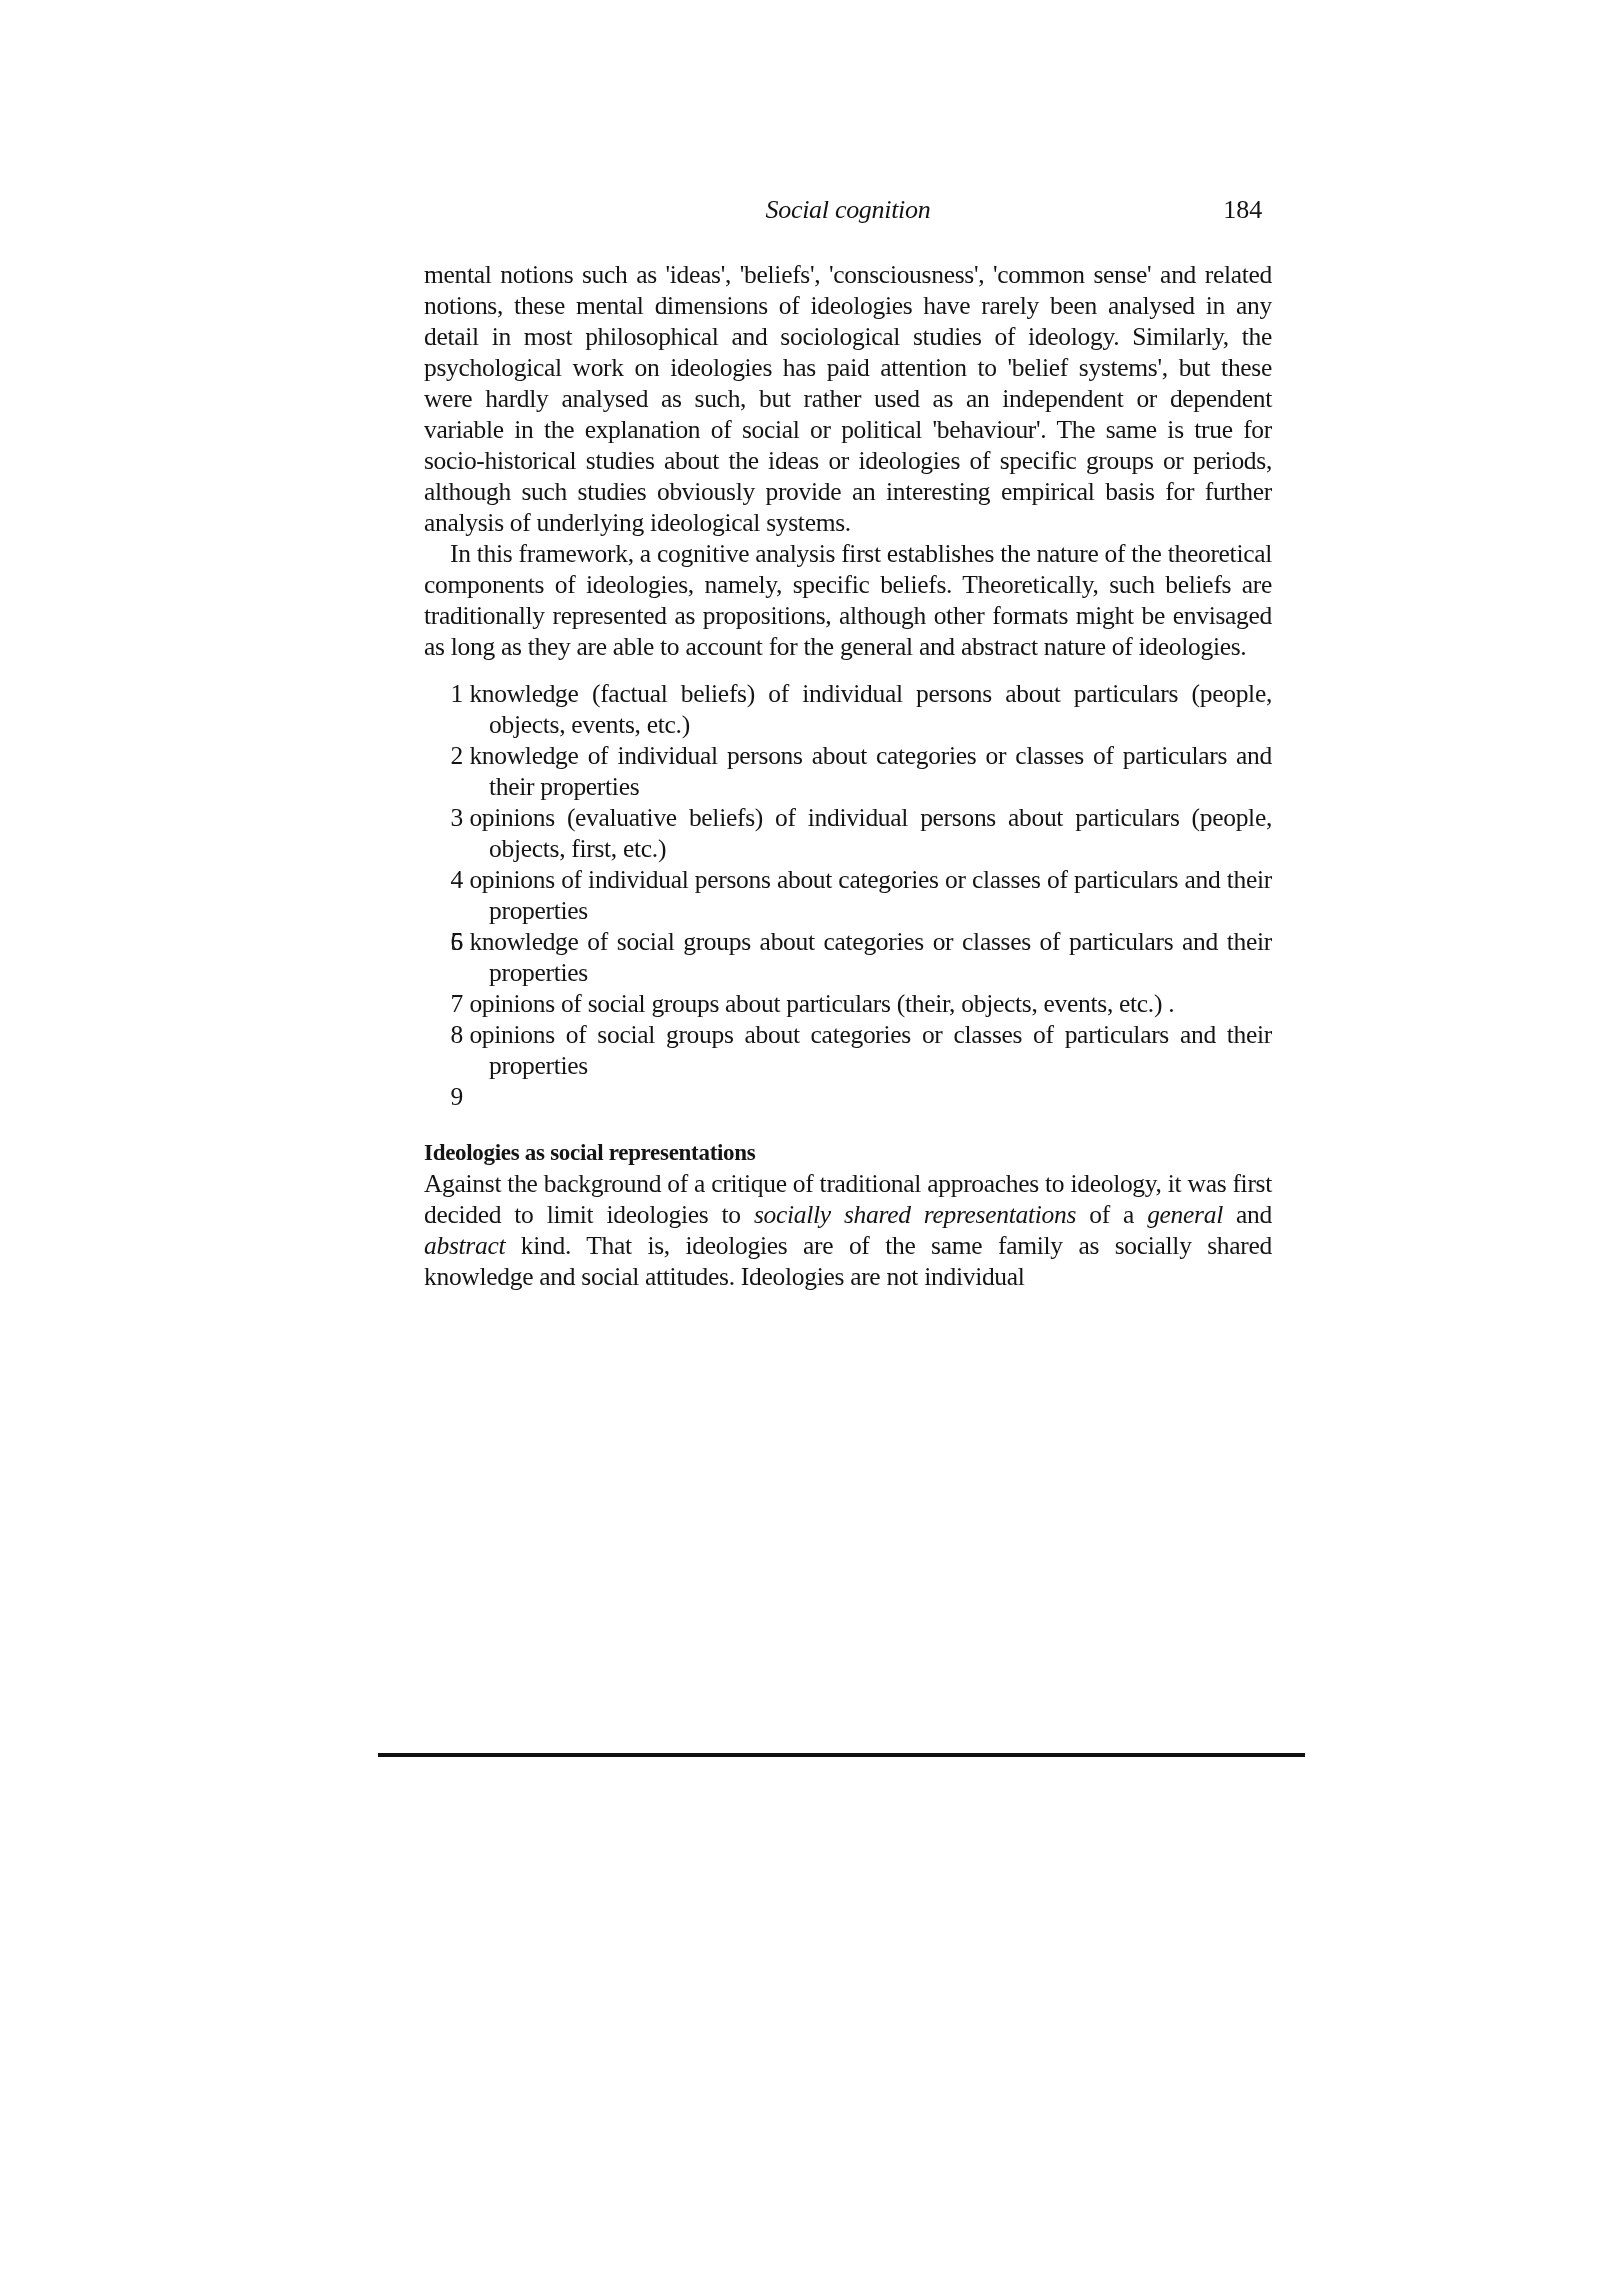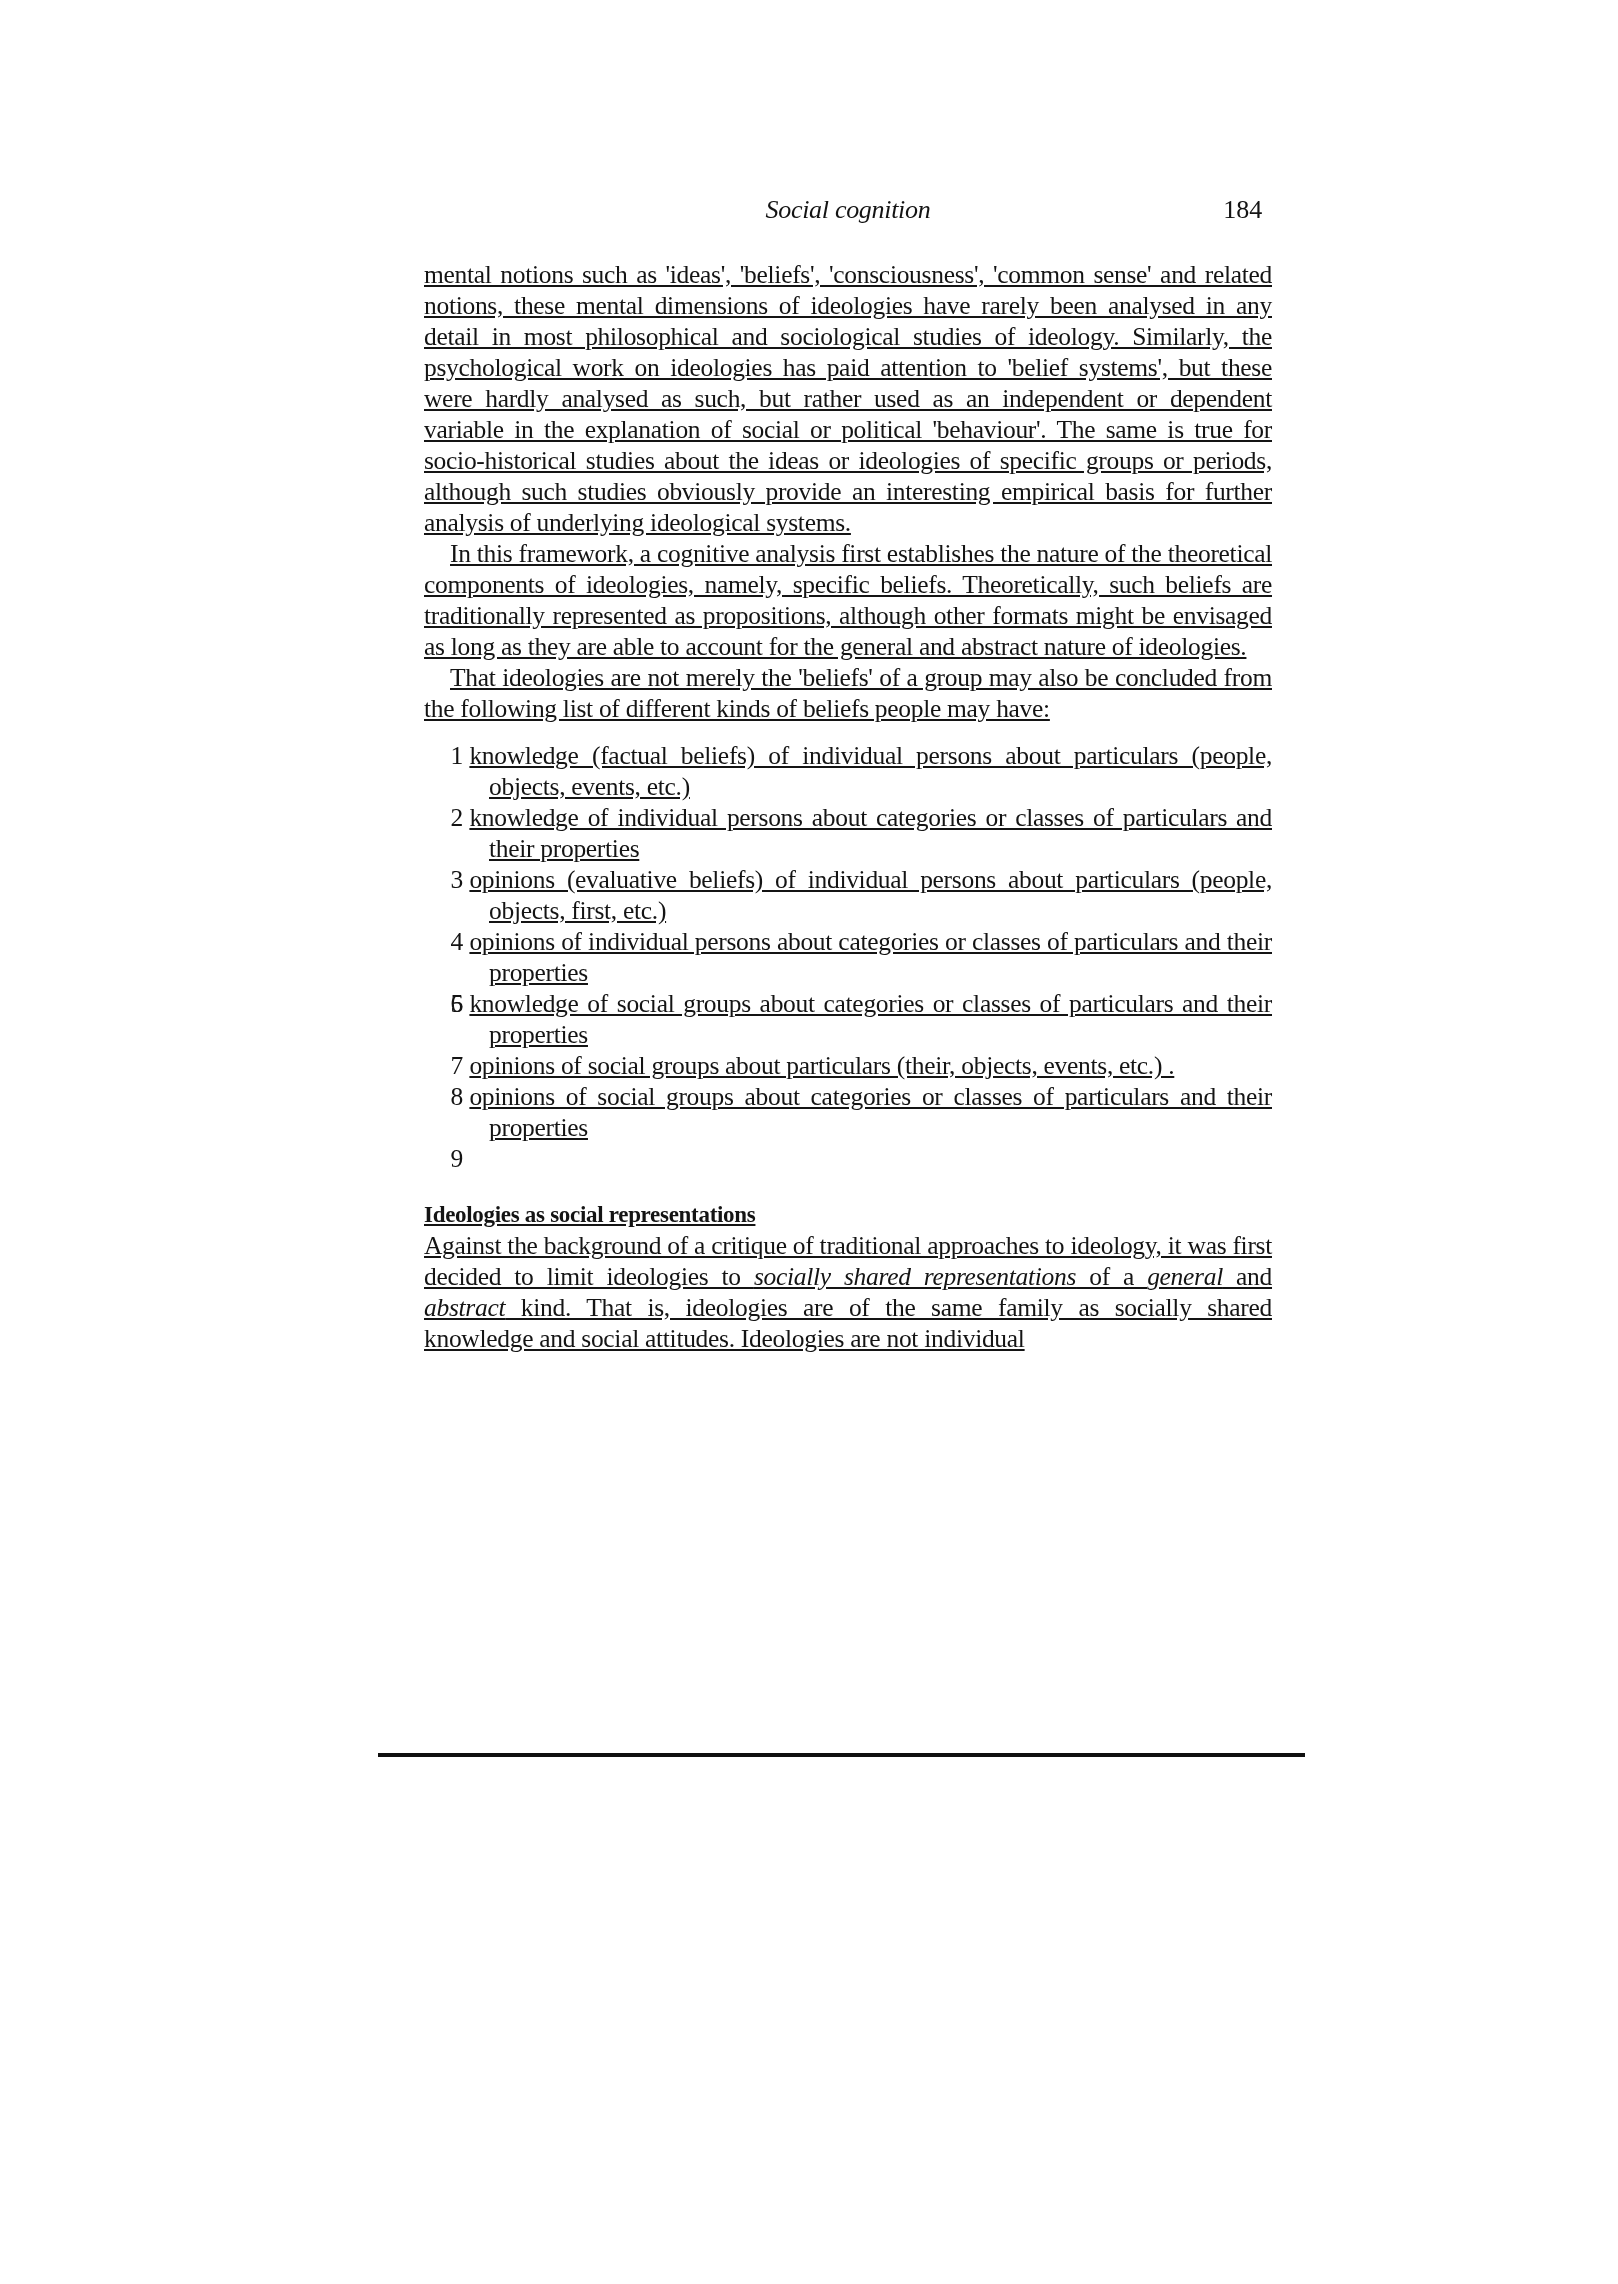--- a/index.html
+++ b/index.html
@@ -41,21 +41,20 @@
     top: 0;
     right: 9.8px;
     font-style: normal;
     font-size: 26px;
   }
   .body-text {
     font-size: 25.5px;
     line-height: 31px;
     letter-spacing: -0.3px;
     text-align: justify;
-    text-decoration: underline;
   }
   p.para { margin: 0; }
   p.para-first { margin-top: 33px; }
   p.indented { text-indent: 26px; }
   .belief-list {
     margin-top: 16.3px;
     list-style: none;
   }
   .belief-item {
     position: relative;
@@ -102,21 +101,20 @@
       <span class="running-title">Social cognition</span>
       <span class="page-number">184</span>
     </div>
 
     <div class="body-text">
 
       <p class="para para-first">mental notions such as 'ideas', 'beliefs', 'consciousness', 'common sense' and related notions, these mental dimensions of ideologies have rarely been analysed in any detail in most philosophical and sociological studies of ideology. Similarly, the psychological work on ideologies has paid attention to 'belief systems', but these were hardly analysed as such, but rather used as an independent or dependent variable in the explanation of social or political 'behaviour'. The same is true for socio-historical studies about the ideas or ideologies of specific groups or periods, although such studies obviously provide an interesting empirical basis for further analysis of underlying ideological systems.</p>
 
       <p class="para indented">In this framework, a cognitive analysis first establishes the nature of the theoretical components of ideologies, namely, specific beliefs. Theoretically, such beliefs are traditionally represented as propositions, although other formats might be envisaged as long as they are able to account for the general and abstract nature of ideologies.</p>
 
-      <p class="para indented">That ideologies are not merely the 'beliefs' of a group may also be concluded from the following list of different kinds of beliefs people may have:</p>
 
       <ul class="belief-list">
         <li class="belief-item">
           <span class="belief-num">1</span><span>knowledge (factual beliefs) of individual persons about particulars (people, objects, events, etc.)</span>
         </li>
         <li class="belief-item">
           <span class="belief-num">2</span><span>knowledge of individual persons about categories or classes of partic­ulars and their properties</span>
         </li>
         <li class="belief-item">
           <span class="belief-num">3</span><span>opinions (evaluative beliefs) of individual persons about particulars (people, objects, first, etc.)</span>

